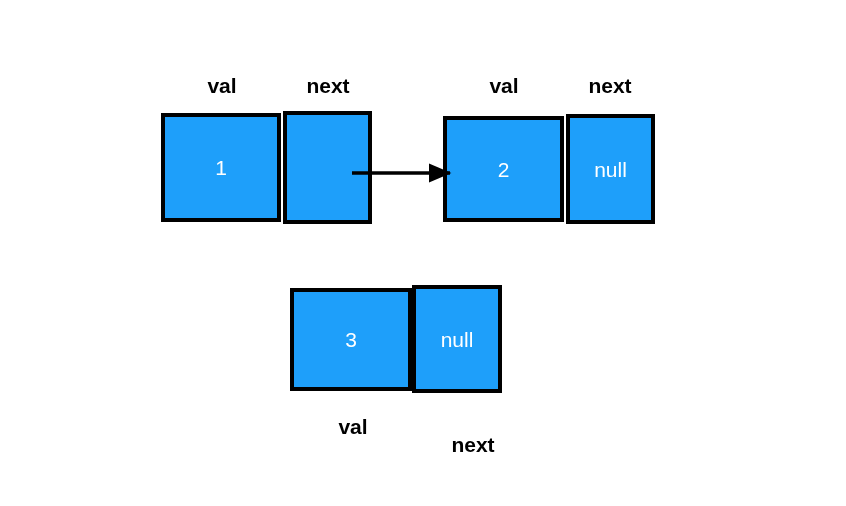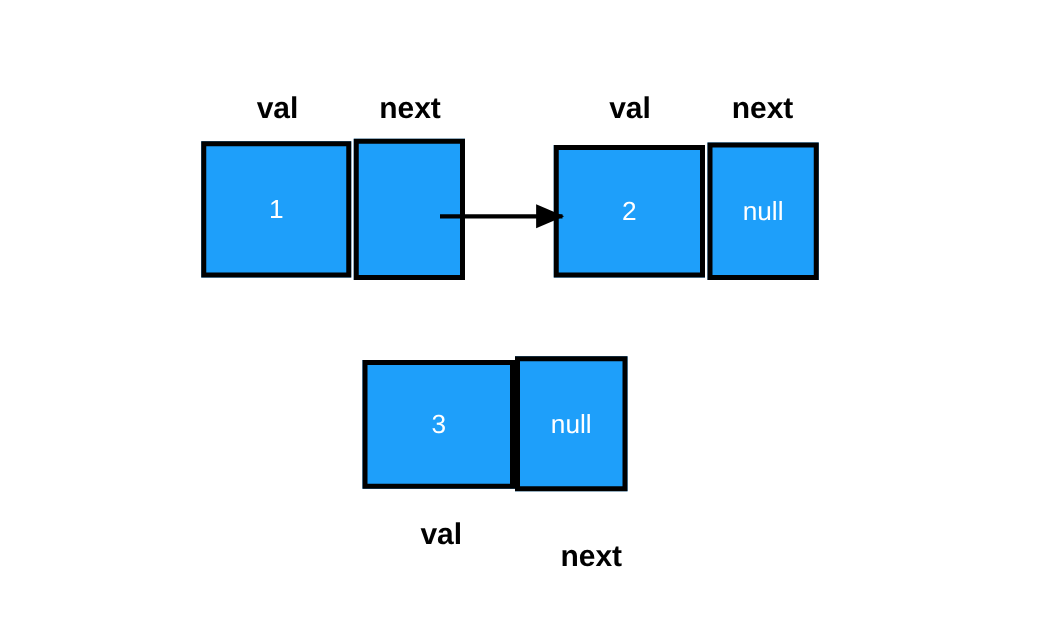--- a/index.html
+++ b/index.html
@@ -30,21 +30,21 @@
     font-size: 21px;
     font-weight: 400;
     font-family: "Liberation Sans", sans-serif;
     line-height: 1;
     user-select: none;
   }
   .field-label {
     position: absolute;
     font-family: "Liberation Sans", sans-serif;
     font-weight: bold;
-    font-size: 24px;
+    font-size: 21px;
     color: #000000;
     white-space: nowrap;
     transform: translateX(-50%);
     line-height: 1;
     user-select: none;
   }
   .arrow-layer {
     position: absolute;
     left: 0;
     top: 0;

